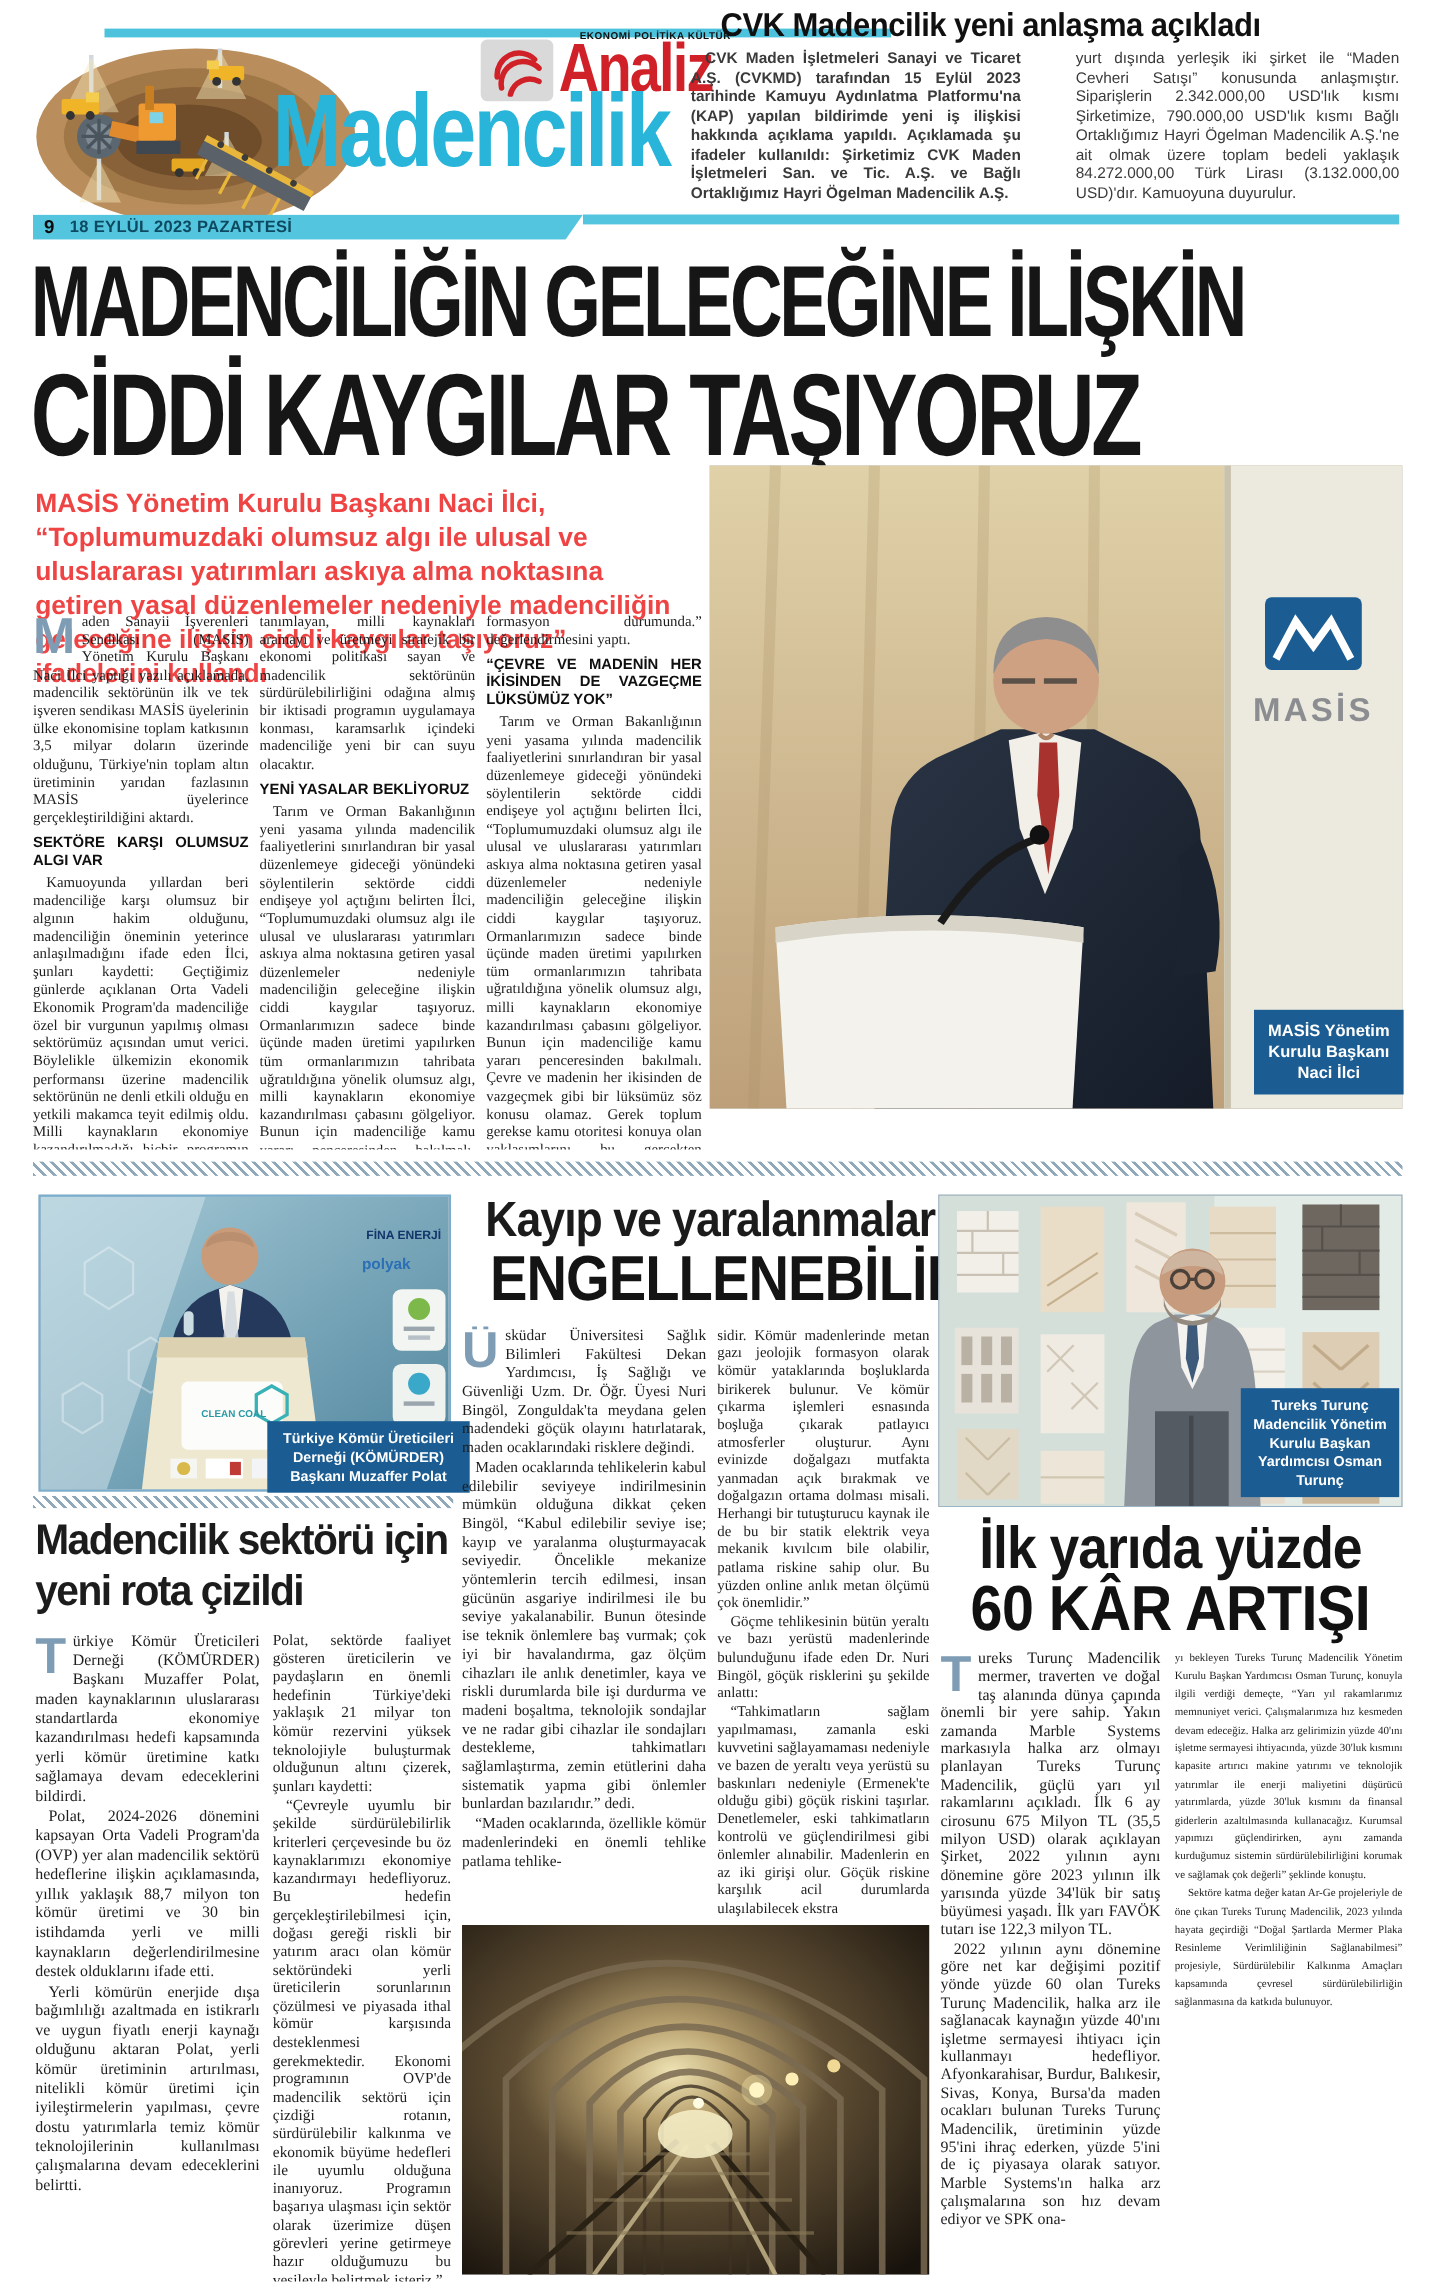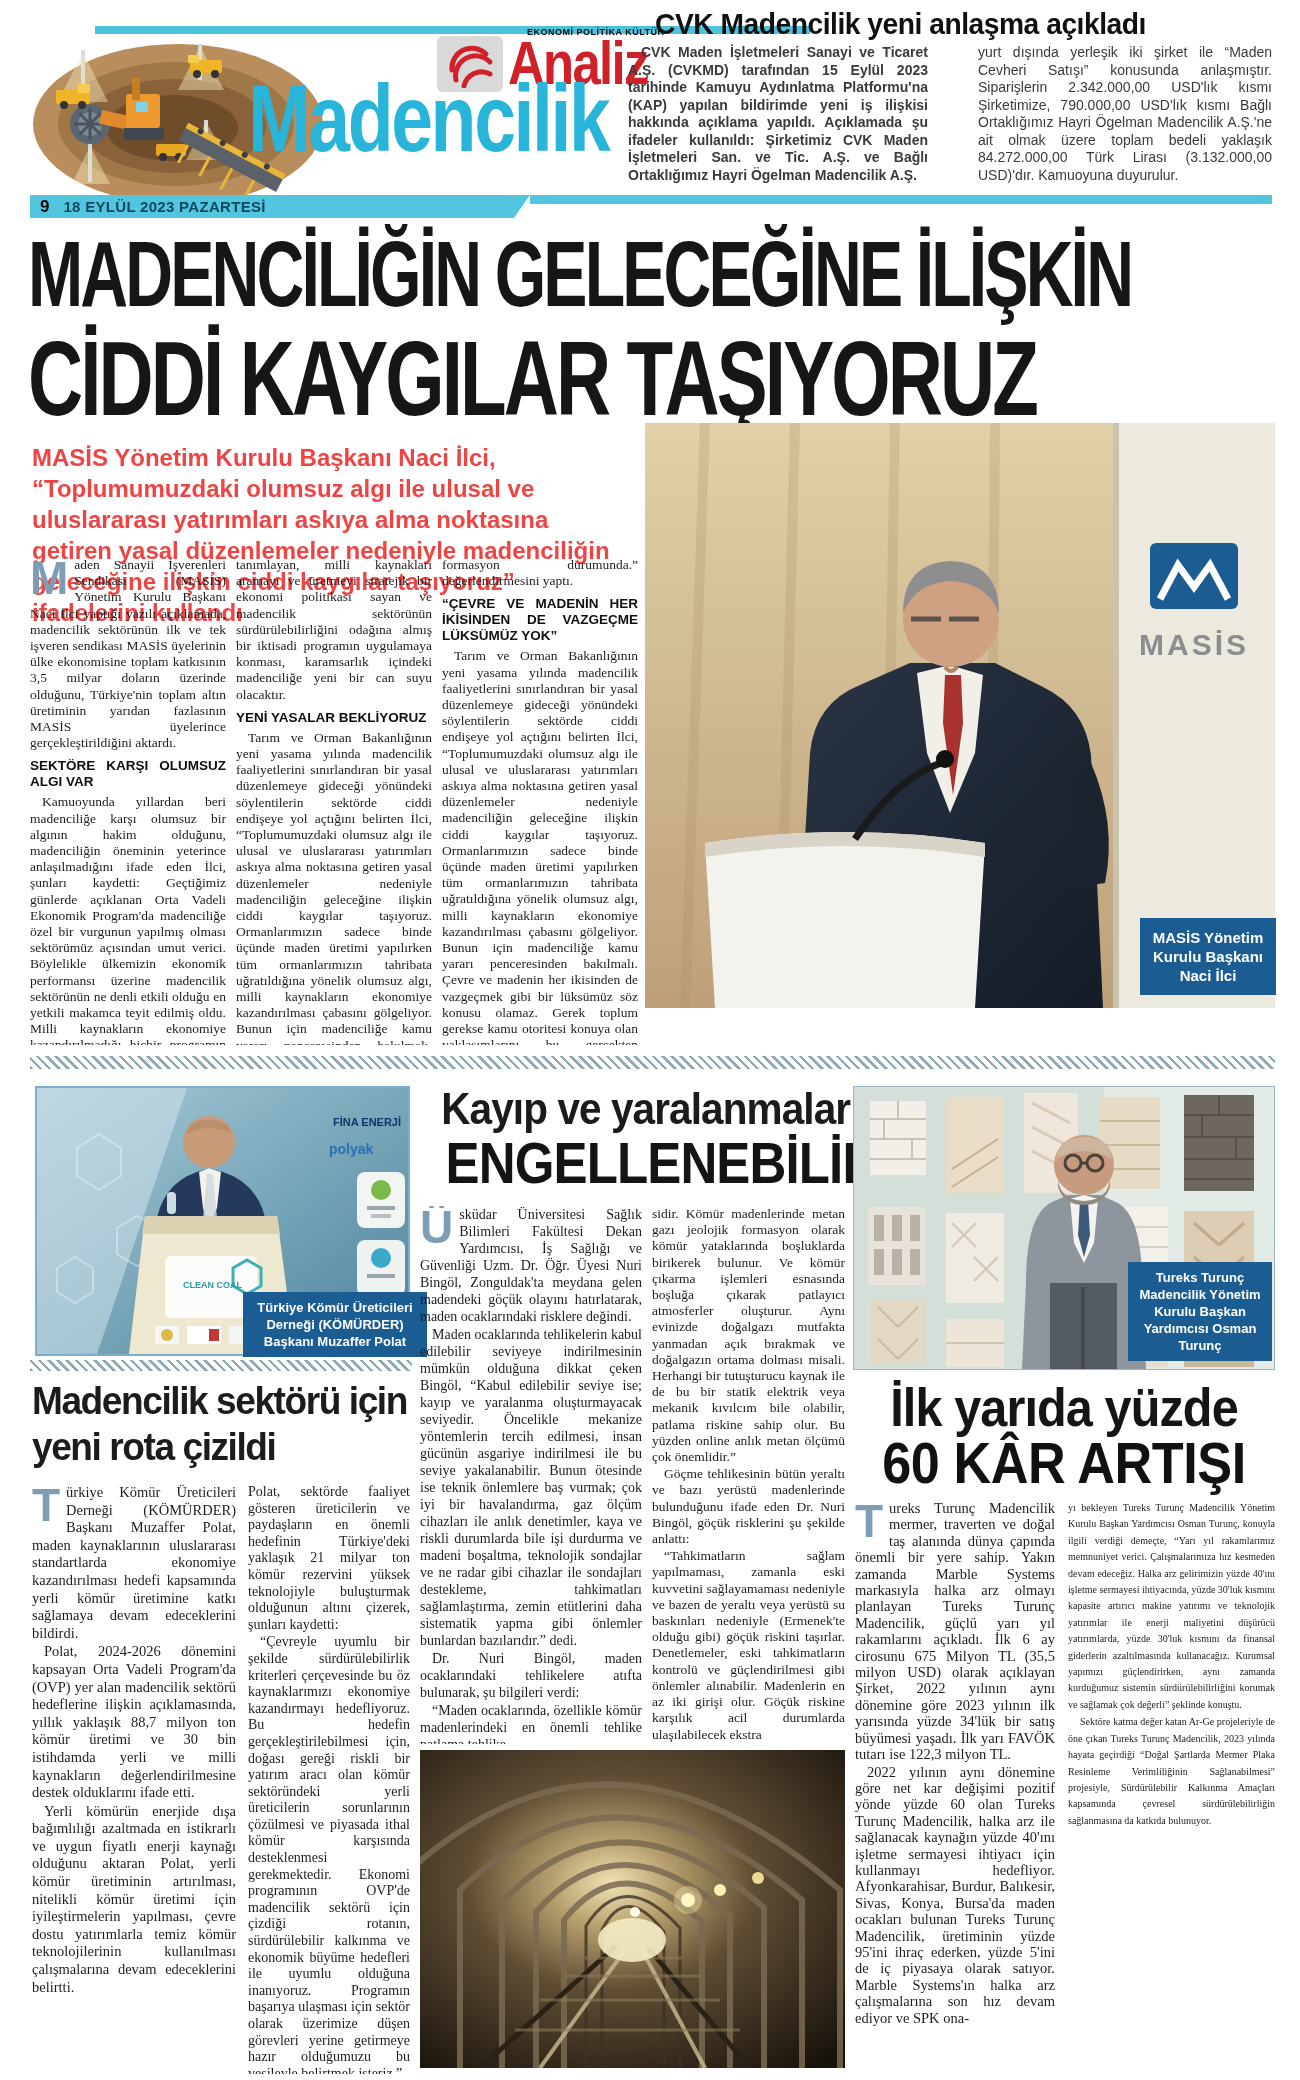--- a/index.html
+++ b/index.html
@@ -290,21 +290,20 @@
       <rect x="130" y="104" width="9" height="22" rx="4" fill="#dfeef2" opacity=".9"></rect>
     </svg>
   </div>
   <div class="abs cap" style="left:243px;top:1292px;width:184px;">Türkiye Kömür Üreticileri Derneği (KÖMÜRDER) Başkanı Muzaffer Polat</div>
 
   <div class="abs midtitle1" style="left:420px;top:1086px;width:425px;">Kayıp ve yaralanmalar</div>
   <div class="abs midtitle2" style="left:420px;top:1134px;width:425px;">ENGELLENEBİLİR</div>
   <div class="abs serifcol" style="left:420px;top:1206px;width:222px;height:538px;font-size:14px;line-height:17px;">
     <p><span class="dropcap">Ü</span><span>sküdar Üniversitesi Sağlık Bilimleri Fakültesi Dekan Yardımcısı, İş Sağlığı ve Güvenliği Uzm. Dr. Öğr. Üyesi Nuri Bingöl, Zonguldak'ta meydana gelen madendeki göçük olayını hatırlatarak, maden ocaklarındaki risklere değindi.</span></p>
     <p class="ind">Maden ocaklarında tehlikelerin kabul edilebilir seviyeye indirilmesinin mümkün olduğuna dikkat çeken Bingöl, “Kabul edilebilir seviye ise; kayıp ve yaralanma oluşturmayacak seviyedir. Öncelikle mekanize yöntemlerin tercih edilmesi, insan gücünün asgariye indirilmesi ile bu seviye yakalanabilir. Bunun ötesinde ise teknik önlemlere baş vurmak; çok iyi bir havalandırma, gaz ölçüm cihazları ile anlık denetimler, kaya ve riskli durumlarda bile işi durdurma ve madeni boşaltma, teknolojik sondajlar ve ne radar gibi cihazlar ile sondajları destekleme, tahkimatları sağlamlaştırma, zemin etütlerini daha sistematik yapma gibi önlemler bunlardan bazılarıdır.” dedi.</p>
-    <p class="ind">Dr. Nuri Bingöl, maden ocaklarındaki tehlikelere atıfta bulunarak, şu bilgileri verdi:</p>
     <p class="ind">“Maden ocaklarında, özellikle kömür madenlerindeki en önemli tehlike patlama tehlike-</p>
   </div>
   <div class="abs serifcol" style="left:652px;top:1206px;width:193px;height:538px;">
     <p>sidir. Kömür madenlerinde metan gazı jeolojik formasyon olarak kömür yataklarında boşluklarda birikerek bulunur. Ve kömür çıkarma işlemleri esnasında boşluğa çıkarak patlayıcı atmosferler oluşturur. Aynı evinizde doğalgazı mutfakta yanmadan açık bırakmak ve doğalgazın ortama dolması misali. Herhangi bir tutuşturucu kaynak ile de bu bir statik elektrik veya mekanik kıvılcım bile olabilir, patlama riskine sahip olur. Bu yüzden online anlık metan ölçümü çok önemlidir.”</p>
     <p class="ind">Göçme tehlikesinin bütün yeraltı ve bazı yerüstü madenlerinde bulunduğunu ifade eden Dr. Nuri Bingöl, göçük risklerini şu şekilde anlattı:</p>
     <p class="ind">“Tahkimatların sağlam yapılmaması, zamanla eski kuvvetini sağlayamaması nedeniyle ve bazen de yeraltı veya yerüstü su baskınları nedeniyle (Ermenek'te olduğu gibi) göçük riskini taşırlar. Denetlemeler, eski tahkimatların kontrolü ve güçlendirilmesi gibi önlemler alınabilir. Madenlerin en az iki girişi olur. Göçük riskine karşılık acil durumlarda ulaşılabilecek ekstra</p>
   </div>
 
   <div class="abs photo" style="left:420px;top:1750px;width:425px;height:318px;">
     <svg width="425" height="318" viewBox="0 0 425 318">

